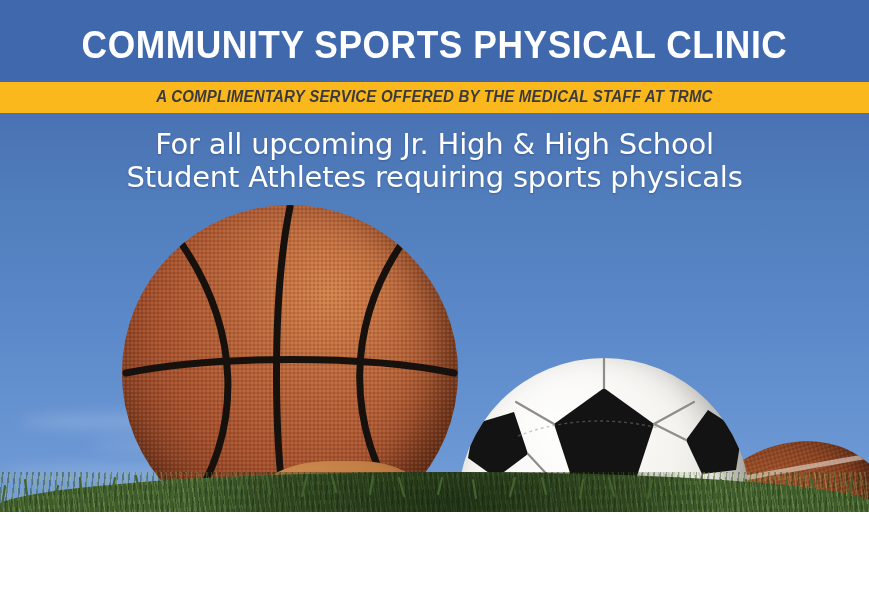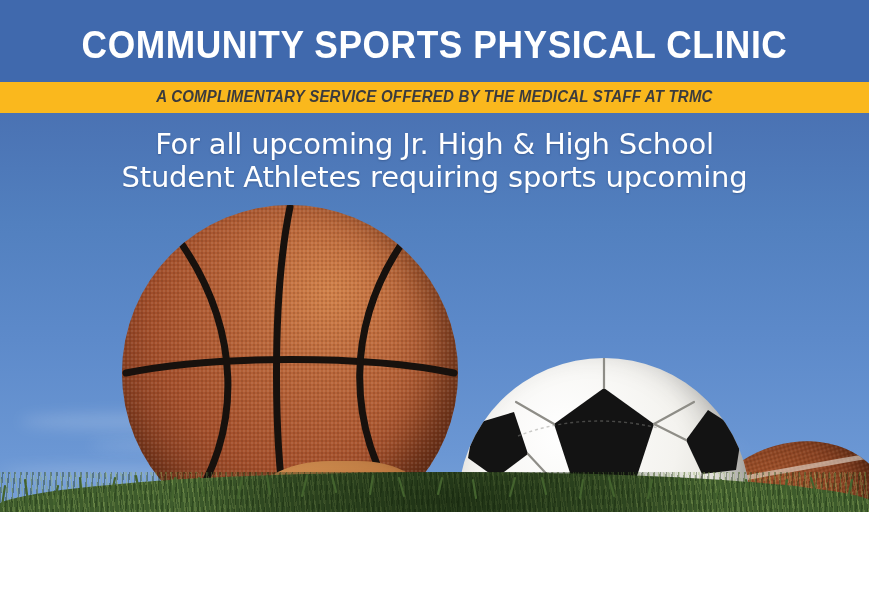--- a/index.html
+++ b/index.html
@@ -516,16 +516,16 @@
 
   <div class="band-blue"></div>
   <div class="band-yellow"></div>
 
   <div class="title">COMMUNITY SPORTS PHYSICAL CLINIC</div>
 
   <div class="subtitle">A COMPLIMENTARY SERVICE OFFERED BY THE MEDICAL STAFF AT TRMC</div>
 
   <div class="body-copy">
     <span class="l">For all upcoming Jr. High &amp; High School</span>
-    <span class="l">Student Athletes requiring sports upcoming</span>
+    <span class="l">Student Athletes requiring sports physicals</span>
   </div>
 
 </div>
 
 </body></html>

